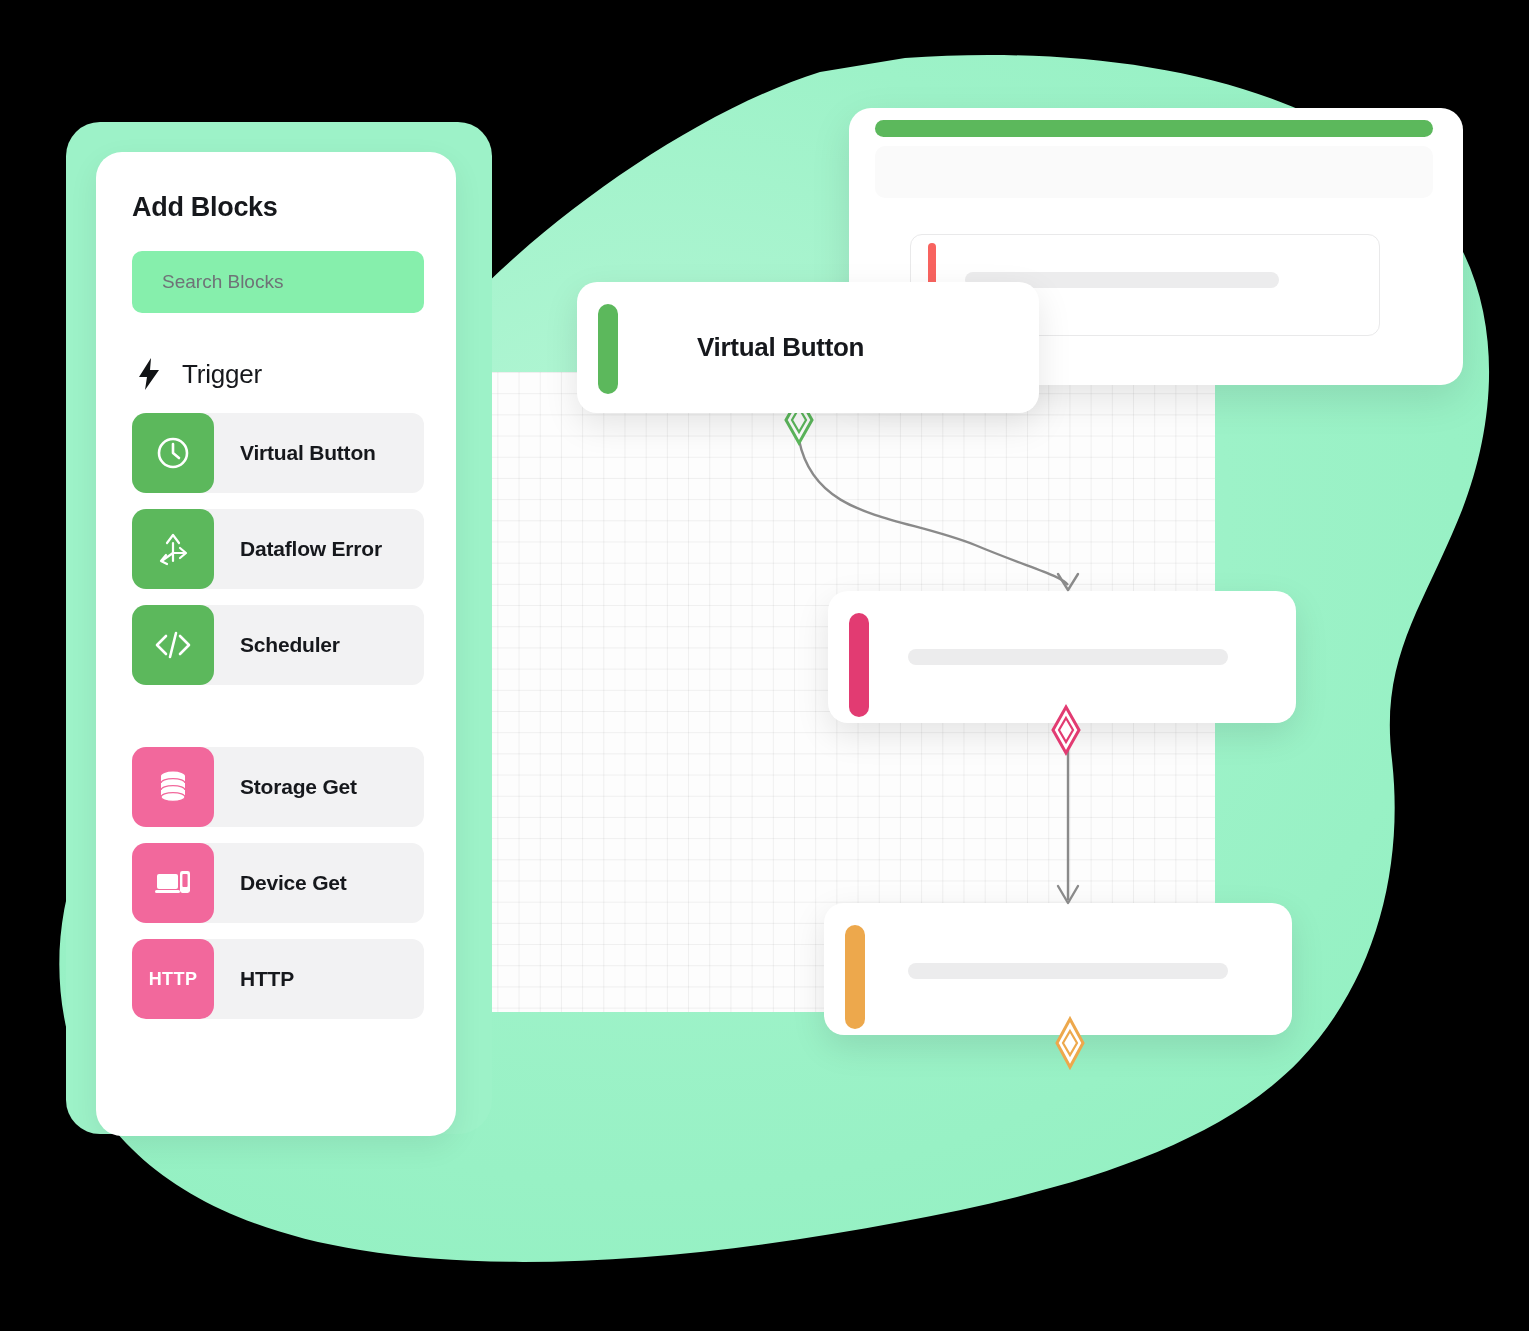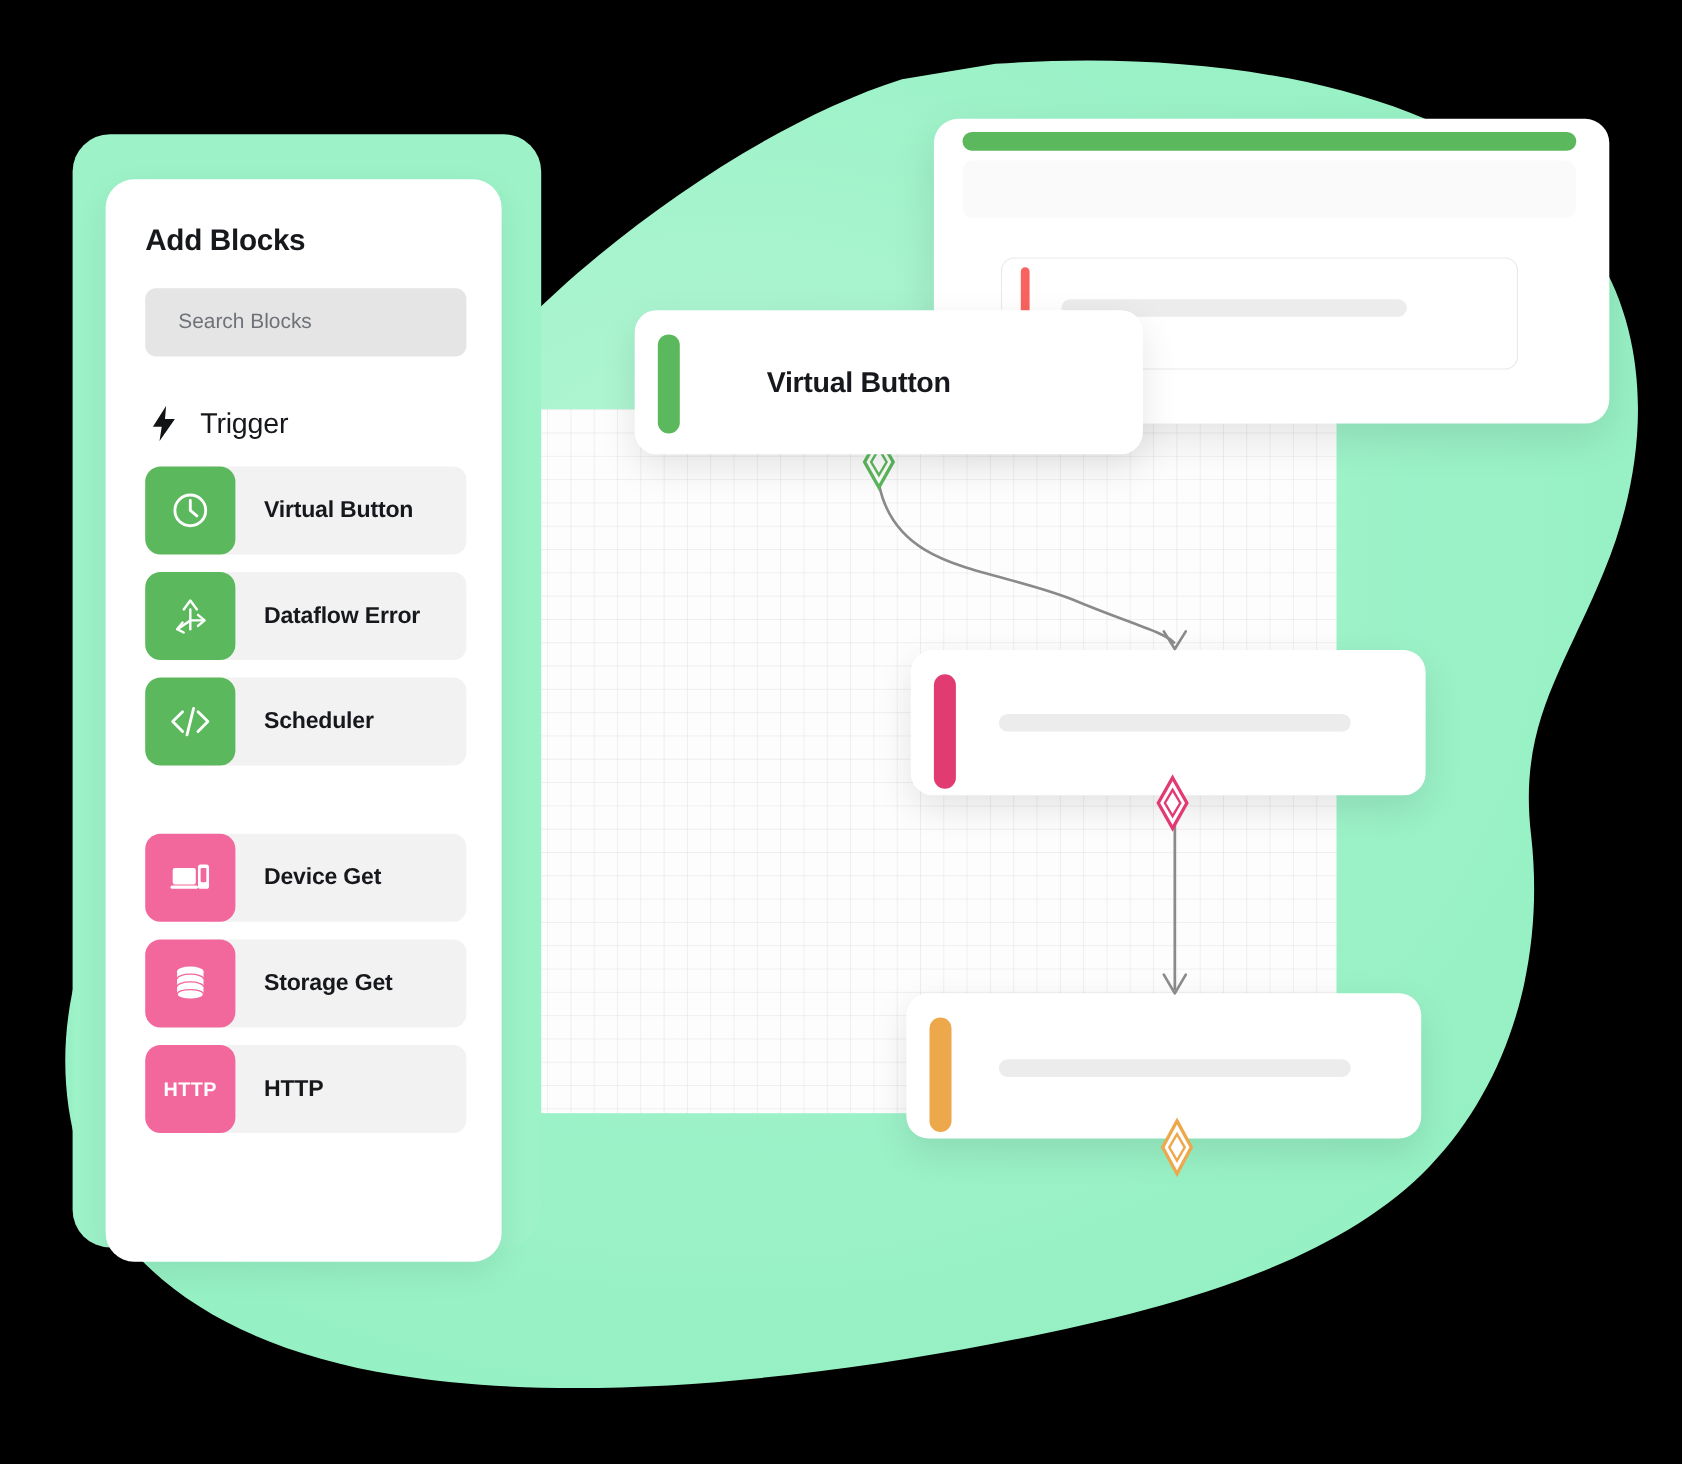--- a/index.html
+++ b/index.html
@@ -45,41 +45,41 @@
     top: 122px;
     width: 426px;
     height: 1012px;
     background: #9DF2C8;
     border-radius: 34px;
     z-index: 3;
   }
   .sidebar {
     position: absolute;
     left: 96px;
-    top: 163px;
+    top: 152px;
     width: 360px;
     height: 984px;
     background: #ffffff;
     border-radius: 26px;
     z-index: 4;
     box-shadow: 0 10px 30px rgba(0,0,0,0.07);
   }
   .sidebar-inner {
     padding: 40px 32px 0 36px;
   }
   .panel-title {
     font-size: 27px;
     font-weight: bold;
     color: #16181c;
     letter-spacing: -0.3px;
     margin: 0 0 28px 0;
   }
   .search-box {
     height: 62px;
-    background: #e5e5e5;
+    background: #86efac;
     border-radius: 10px;
     display: flex;
     align-items: center;
     padding: 0 30px;
     box-sizing: border-box;
     margin-bottom: 44px;
   }
   .search-placeholder {
     font-size: 19px;
     color: #6f7277;
@@ -414,51 +414,51 @@
       </div>
       <div class="block-label">Scheduler</div>
     </div>
 
     <div class="group-gap"></div>
 
 
     <div class="block-row">
       <div class="row-bg"></div>
       <div class="block-icon pink">
-        <svg width="40" height="36" viewBox="0 0 40 36">
-          <rect x="4" y="9" width="21" height="15" rx="2" fill="#ffffff"></rect>
-          <rect x="2" y="25" width="25" height="3" rx="1.5" fill="#ffffff"></rect>
-          <rect x="27" y="6" width="10" height="22" rx="2.4" fill="#ffffff"></rect>
-          <rect x="29.4" y="9" width="5.2" height="13" rx="1" fill="#F2689C"></rect>
-        </svg>
-      </div>
-      <div class="block-label">Device Get</div>
-    </div>
-
-    <div class="block-row">
-      <div class="row-bg"></div>
-      <div class="block-icon pink">
         <svg width="36" height="40" viewBox="0 0 36 40">
           <ellipse cx="18" cy="9" rx="12" ry="4.4" fill="#ffffff"></ellipse>
           <rect x="6" y="9" width="24" height="7" fill="#ffffff"></rect>
           <ellipse cx="18" cy="16" rx="12" ry="4.4" fill="#ffffff"></ellipse>
           <ellipse cx="18" cy="16" rx="12" ry="4.4" fill="none" stroke="#F2689C" stroke-width="1.2"></ellipse>
           <rect x="6" y="16" width="24" height="7" fill="#ffffff"></rect>
           <ellipse cx="18" cy="23" rx="12" ry="4.4" fill="#ffffff"></ellipse>
           <ellipse cx="18" cy="23" rx="12" ry="4.4" fill="none" stroke="#F2689C" stroke-width="1.2"></ellipse>
           <rect x="6" y="23" width="24" height="7" fill="#ffffff"></rect>
           <ellipse cx="18" cy="30" rx="12" ry="4.4" fill="#ffffff"></ellipse>
           <ellipse cx="18" cy="30" rx="12" ry="4.4" fill="none" stroke="#F2689C" stroke-width="1.2"></ellipse>
         </svg>
       </div>
       <div class="block-label">Storage Get</div>
     </div>
 
     <div class="block-row">
       <div class="row-bg"></div>
       <div class="block-icon pink">
+        <svg width="40" height="36" viewBox="0 0 40 36">
+          <rect x="4" y="9" width="21" height="15" rx="2" fill="#ffffff"></rect>
+          <rect x="2" y="25" width="25" height="3" rx="1.5" fill="#ffffff"></rect>
+          <rect x="27" y="6" width="10" height="22" rx="2.4" fill="#ffffff"></rect>
+          <rect x="29.4" y="9" width="5.2" height="13" rx="1" fill="#F2689C"></rect>
+        </svg>
+      </div>
+      <div class="block-label">Device Get</div>
+    </div>
+
+    <div class="block-row">
+      <div class="row-bg"></div>
+      <div class="block-icon pink">
         <span class="http-text">HTTP</span>
       </div>
       <div class="block-label">HTTP</div>
     </div>
 
   </div>
 </div>
 
 </body></html>

